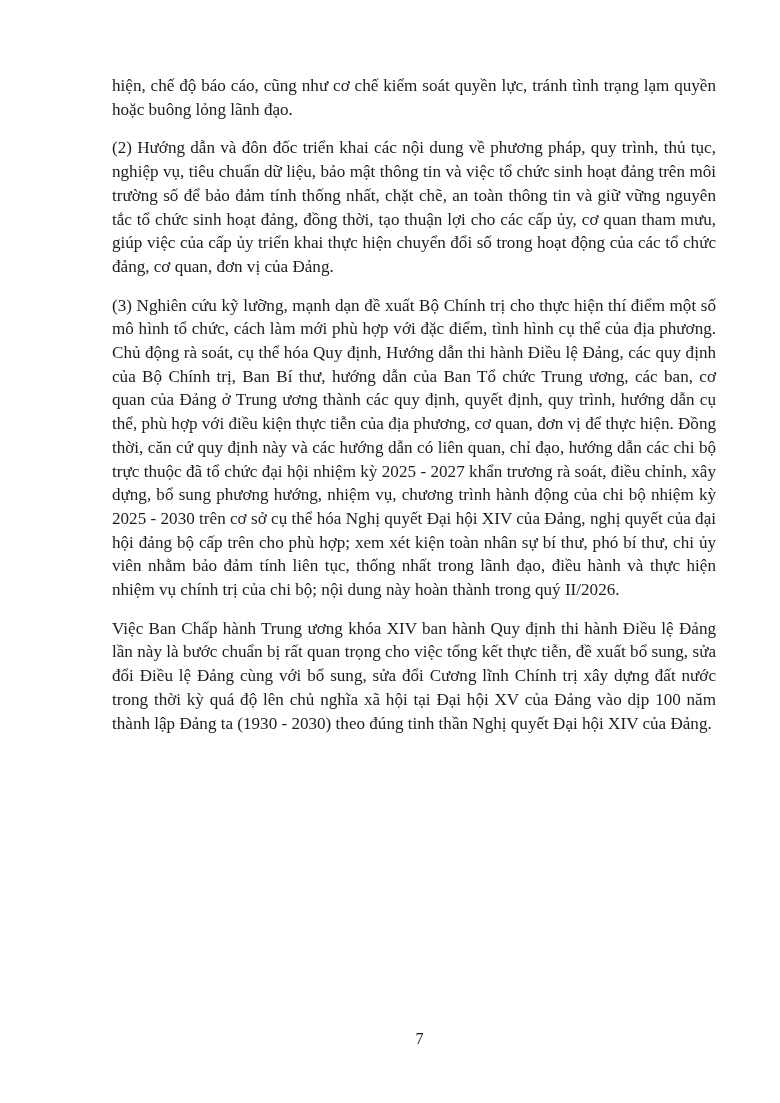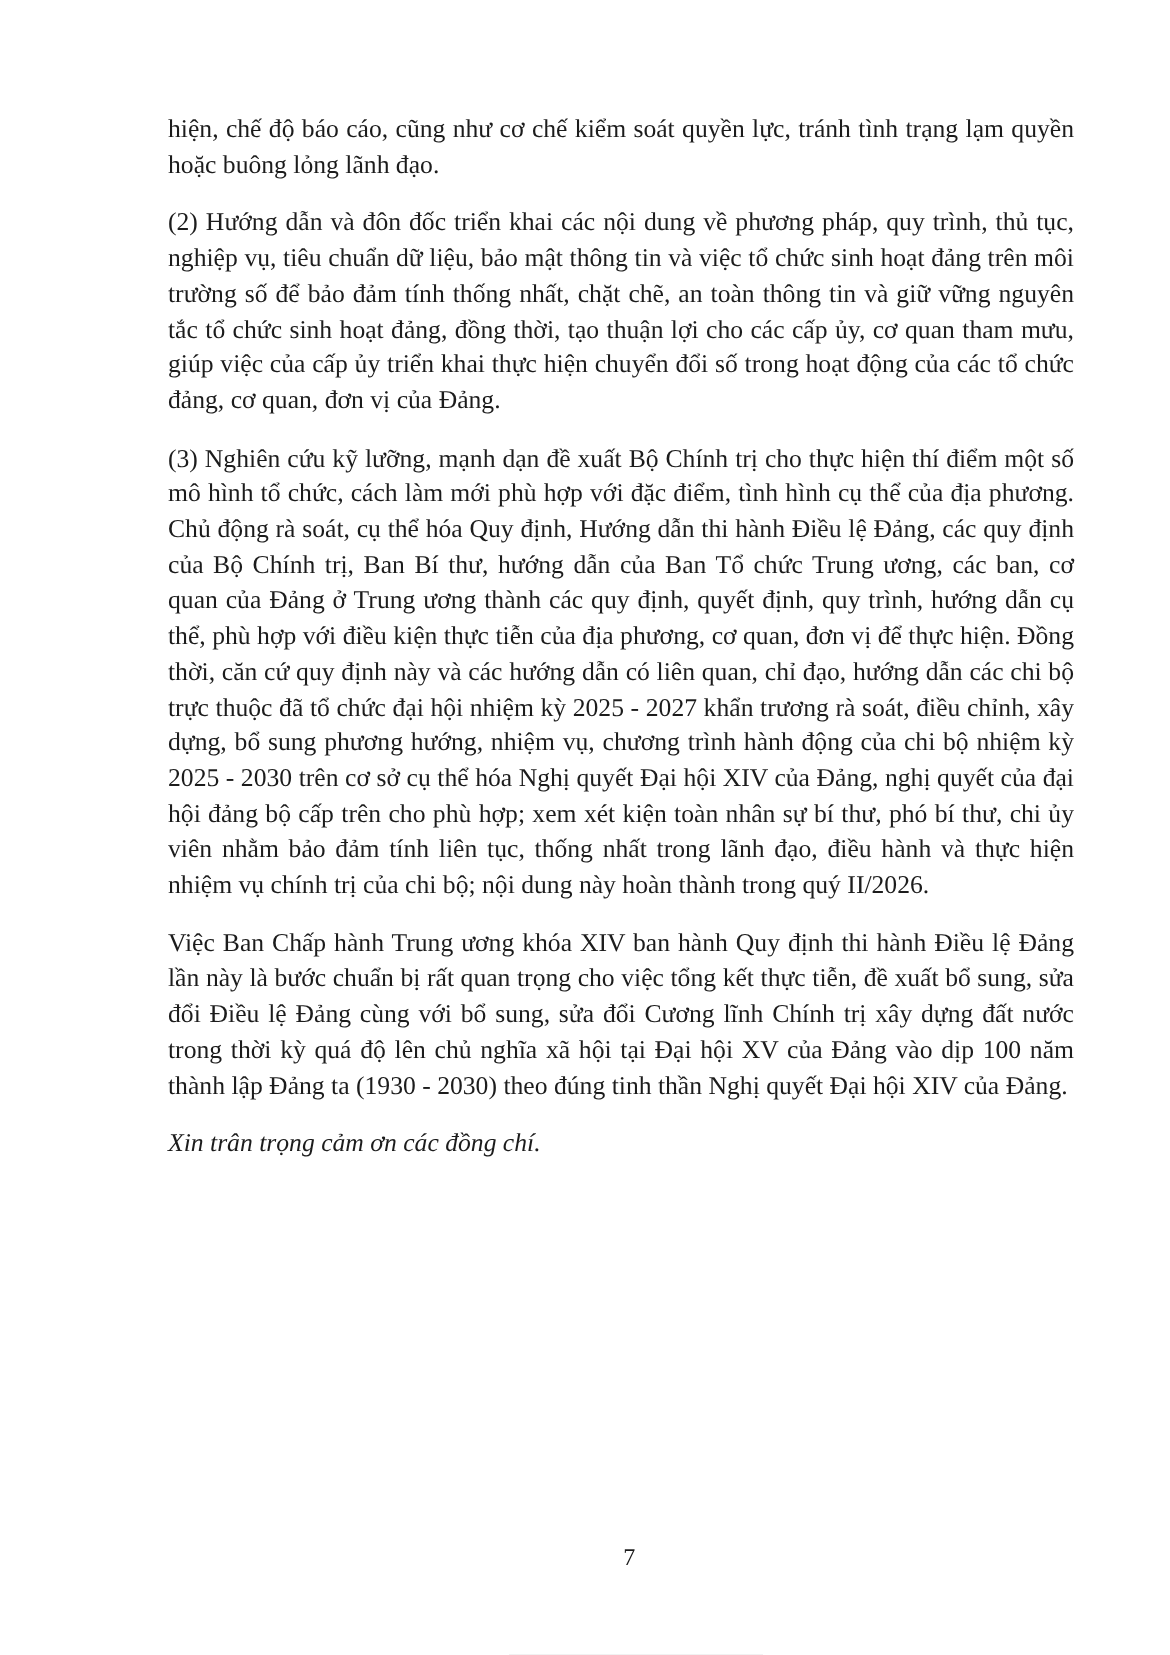--- a/index.html
+++ b/index.html
@@ -46,16 +46,15 @@
 </style>
 </head>
 <body>
 
 <div class="page">
   <div class="text-block">
     <p>hiện, chế độ báo cáo, cũng như cơ chế kiểm soát quyền lực, tránh tình trạng lạm quyền hoặc buông lỏng lãnh đạo.</p>
     <p>(2) Hướng dẫn và đôn đốc triển khai các nội dung về phương pháp, quy trình, thủ tục, nghiệp vụ, tiêu chuẩn dữ liệu, bảo mật thông tin và việc tổ chức sinh hoạt đảng trên môi trường số để bảo đảm tính thống nhất, chặt chẽ, an toàn thông tin và giữ vững nguyên tắc tổ chức sinh hoạt đảng, đồng thời, tạo thuận lợi cho các cấp ủy, cơ quan tham mưu, giúp việc của cấp ủy triển khai thực hiện chuyển đổi số trong hoạt động của các tổ chức đảng, cơ quan, đơn vị của Đảng.</p>
     <p>(3) Nghiên cứu kỹ lưỡng, mạnh dạn đề xuất Bộ Chính trị cho thực hiện thí điểm một số mô hình tổ chức, cách làm mới phù hợp với đặc điểm, tình hình cụ thể của địa phương. Chủ động rà soát, cụ thể hóa Quy định, Hướng dẫn thi hành Điều lệ Đảng, các quy định của Bộ Chính trị, Ban Bí thư, hướng dẫn của Ban Tổ chức Trung ương, các ban, cơ quan của Đảng ở Trung ương thành các quy định, quyết định, quy trình, hướng dẫn cụ thể, phù hợp với điều kiện thực tiễn của địa phương, cơ quan, đơn vị để thực hiện. Đồng thời, căn cứ quy định này và các hướng dẫn có liên quan, chỉ đạo, hướng dẫn các chi bộ trực thuộc đã tổ chức đại hội nhiệm kỳ 2025 - 2027 khẩn trương rà soát, điều chỉnh, xây dựng, bổ sung phương hướng, nhiệm vụ, chương trình hành động của chi bộ nhiệm kỳ 2025 - 2030 trên cơ sở cụ thể hóa Nghị quyết Đại hội XIV của Đảng, nghị quyết của đại hội đảng bộ cấp trên cho phù hợp; xem xét kiện toàn nhân sự bí thư, phó bí thư, chi ủy viên nhằm bảo đảm tính liên tục, thống nhất trong lãnh đạo, điều hành và thực hiện nhiệm vụ chính trị của chi bộ; nội dung này hoàn thành trong quý II/2026.</p>
     <p>Việc Ban Chấp hành Trung ương khóa XIV ban hành Quy định thi hành Điều lệ Đảng lần này là bước chuẩn bị rất quan trọng cho việc tổng kết thực tiễn, đề xuất bổ sung, sửa đổi Điều lệ Đảng cùng với bổ sung, sửa đổi Cương lĩnh Chính trị xây dựng đất nước trong thời kỳ quá độ lên chủ nghĩa xã hội tại Đại hội XV của Đảng vào dịp 100 năm thành lập Đảng ta (1930 - 2030) theo đúng tinh thần Nghị quyết Đại hội XIV của Đảng.</p>
-    <p class="italic">Xin trân trọng cảm ơn các đồng chí.</p>
   </div>
   <div class="page-number">7</div>
 </div>
 
 </body></html>

